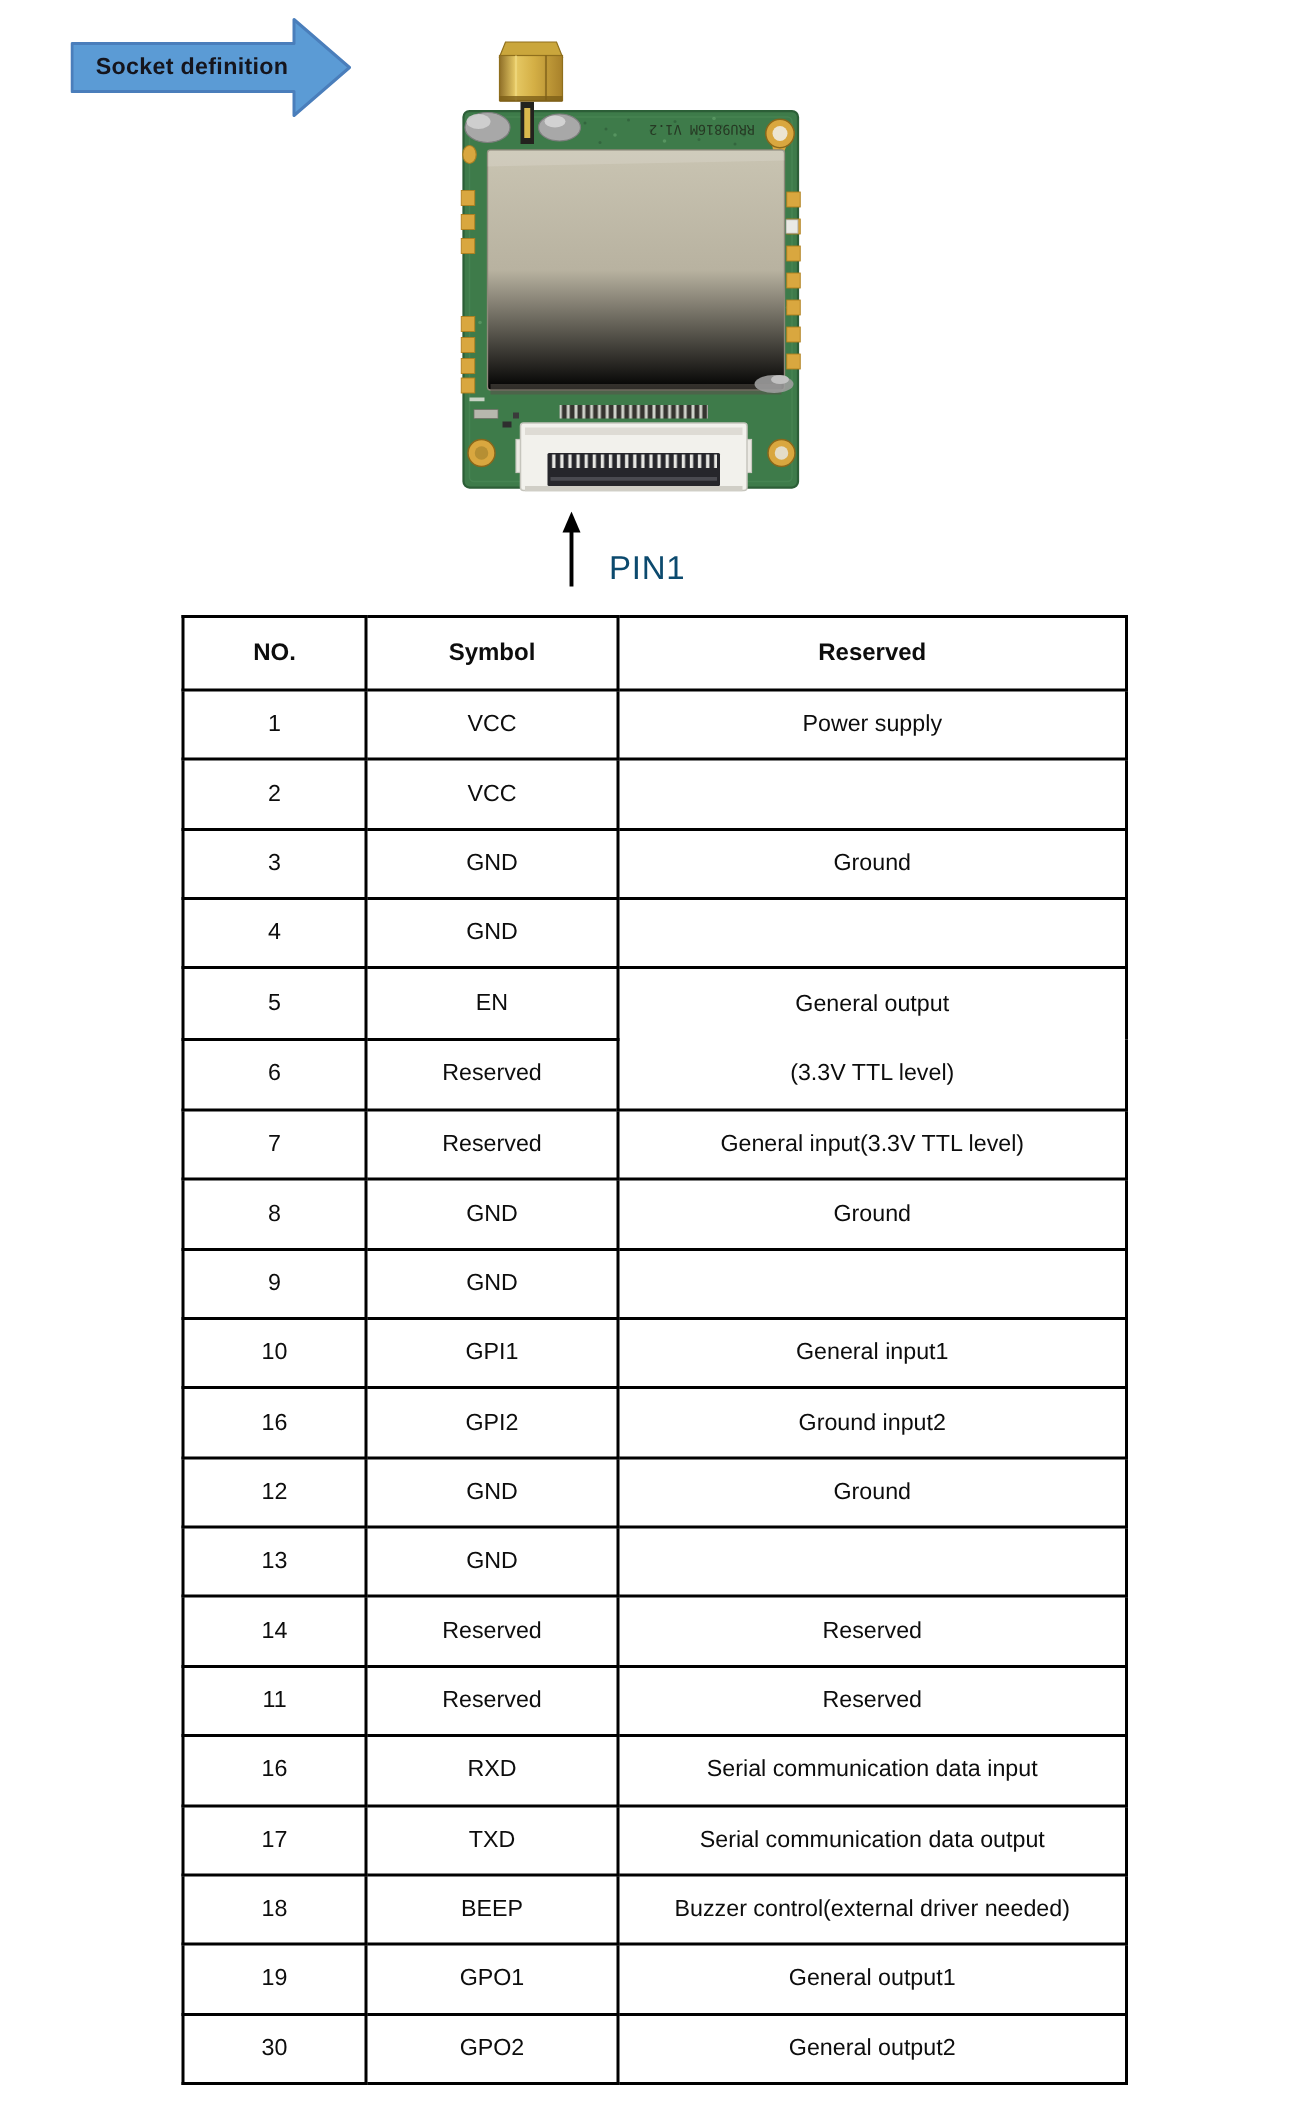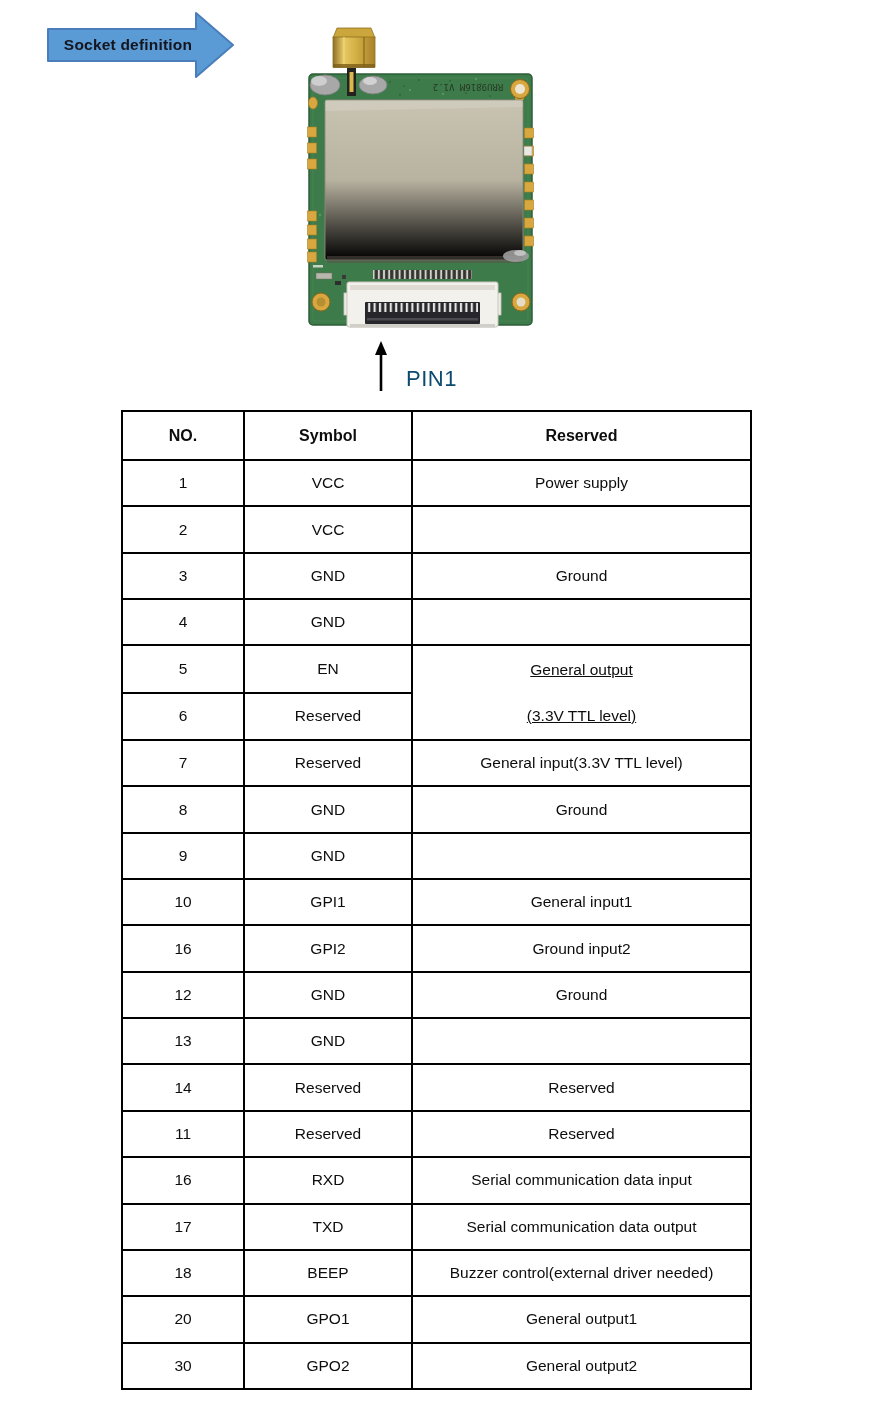--- a/index.html
+++ b/index.html
@@ -26,21 +26,21 @@
     border-collapse:collapse;}
   table.pins col.c-no{width:122px;}
   table.pins col.c-sym{width:168px;}
   table.pins col.c-com{width:339px;}
   table.pins th,table.pins td{border:2px solid #000;text-align:center;vertical-align:middle;
     padding:0;color:#0d0d0d;overflow:hidden;}
   table.pins thead tr{height:49px;}
   table.pins tbody tr{height:46.35px;}
   table.pins th{font-size:16px;font-weight:bold;margin-top:32px;}
   table.pins td{font-size:15.5px;}
-  td.merged{padding:0;text-decoration:underline;}
+  td.merged{padding:0;}
   .mline{height:46.35px;display:flex;align-items:center;justify-content:center;}
 </style>
 </head>
 <body>
 
 <div class="page">
 
   <div class="banner">
     <svg width="188" height="66" viewBox="0 0 188 66">
       <polygon points="1,17 149,17 149,1 186,33 149,65 149,49 1,49" fill="#5b9bd5" stroke="#4a7ebb" stroke-width="2" stroke-linejoin="round"></polygon>
@@ -281,21 +281,21 @@
         <td>17</td>
         <td>TXD</td>
         <td>Serial communication data output</td>
       </tr>
       <tr>
         <td>18</td>
         <td>BEEP</td>
         <td>Buzzer control(external driver needed)</td>
       </tr>
       <tr>
-        <td>20</td>
+        <td>19</td>
         <td>GPO1</td>
         <td>General output1</td>
       </tr>
       <tr>
         <td>30</td>
         <td>GPO2</td>
         <td>General output2</td>
       </tr>
     </tbody>
   </table>

